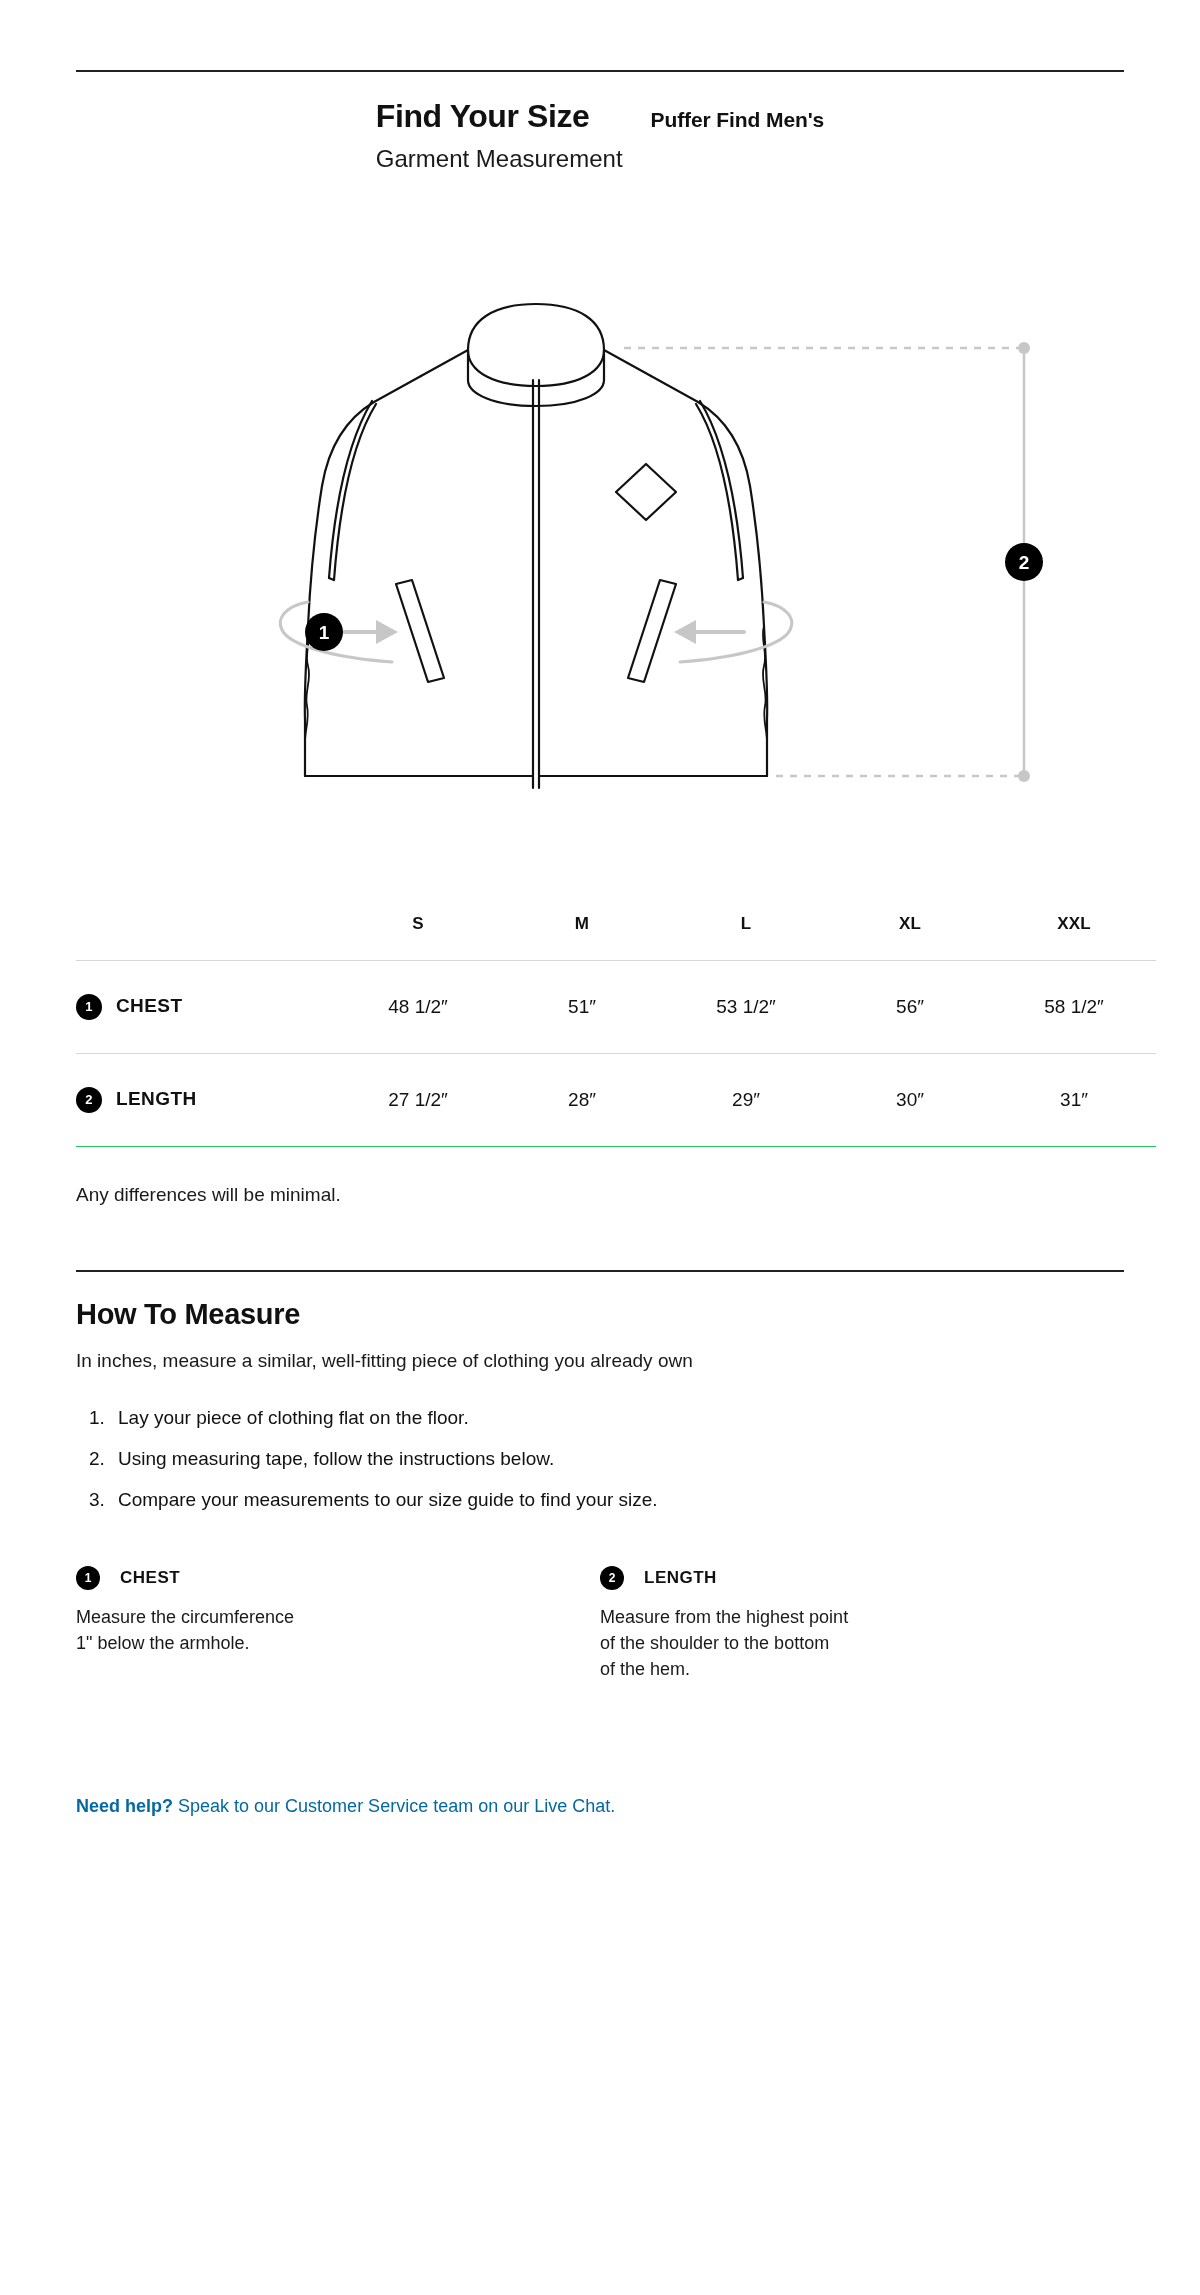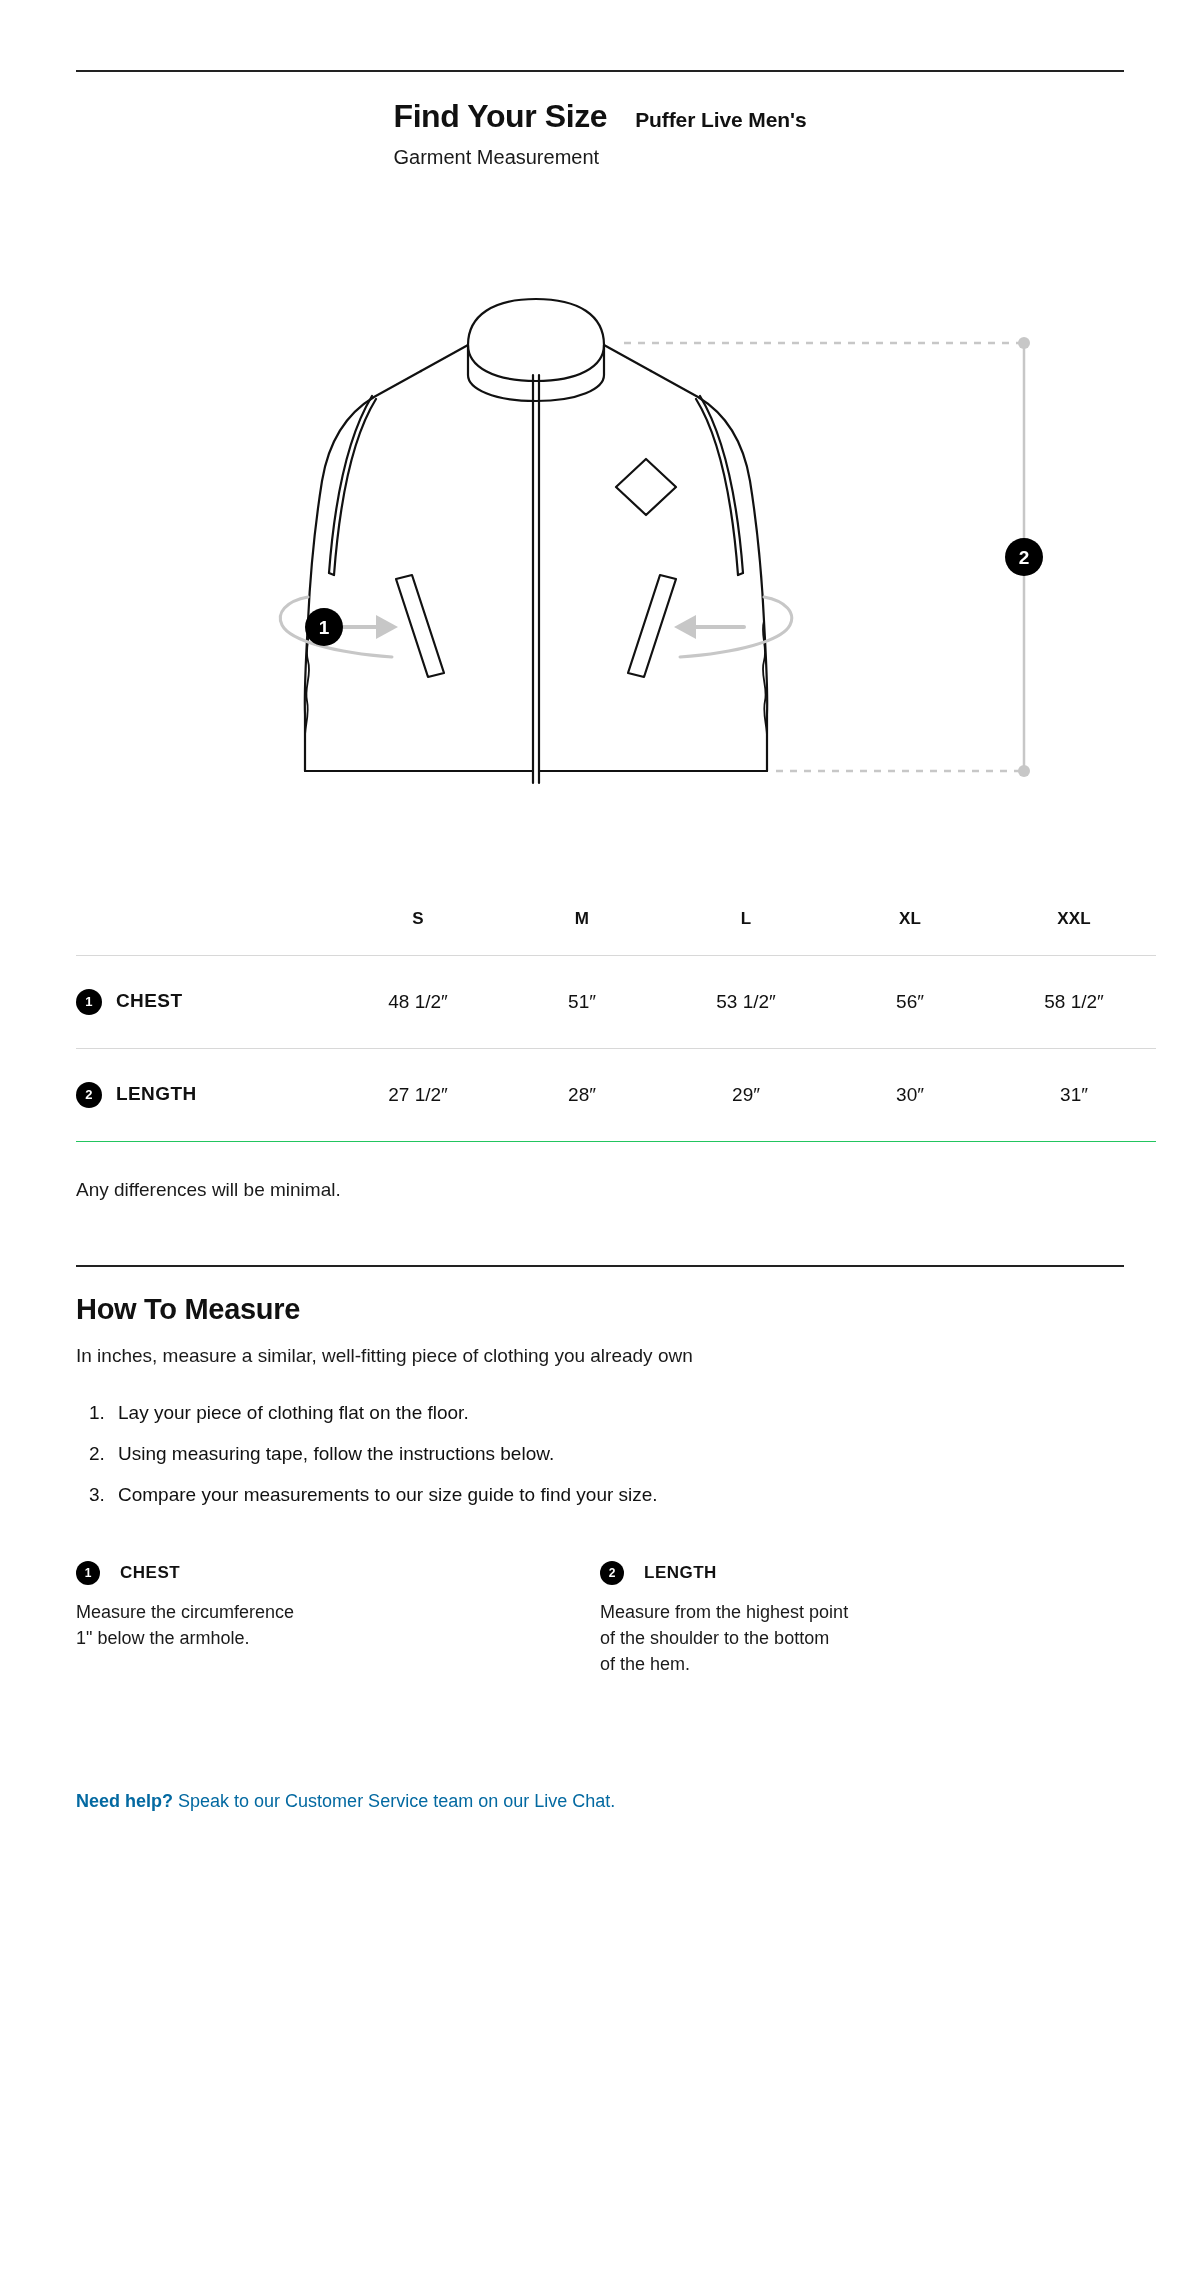--- a/index.html
+++ b/index.html
@@ -31,21 +31,21 @@
     gap: 28px;
   }
   .title-block { }
   .page-title {
     font-size: 32px;
     font-weight: 700;
     letter-spacing: -0.4px;
     line-height: 1.15;
   }
   .page-subtitle {
-    font-size: 20px;
+    font-size: 24px;
     font-weight: 400;
     color: #1a1a1a;
     margin-top: 10px;
     line-height: 1.2;
   }
   .product-name {
     font-size: 21px;
     font-weight: 700;
     letter-spacing: -0.1px;
     padding-top: 10px;
@@ -202,21 +202,21 @@
 
 <div class="page">
 
   <div class="top-rule"></div>
 
   <div class="header">
     <div class="title-block">
       <div class="page-title">Find Your Size</div>
       <div class="page-subtitle">Garment Measurement</div>
     </div>
-    <div class="product-name">Puffer Live Men's</div>
+    <div class="product-name">Puffer Find Men's</div>
   </div>
 
   <div class="illustration">
     <svg viewBox="0 0 1048 600" xmlns="http://www.w3.org/2000/svg">
       <g fill="none" stroke="#111111" stroke-width="2.2" stroke-linejoin="round" stroke-linecap="round">
 
         <path d="M345,122
                  L298,148
                  C268,166 252,196 246,232
                  C238,282 234,330 232,372

